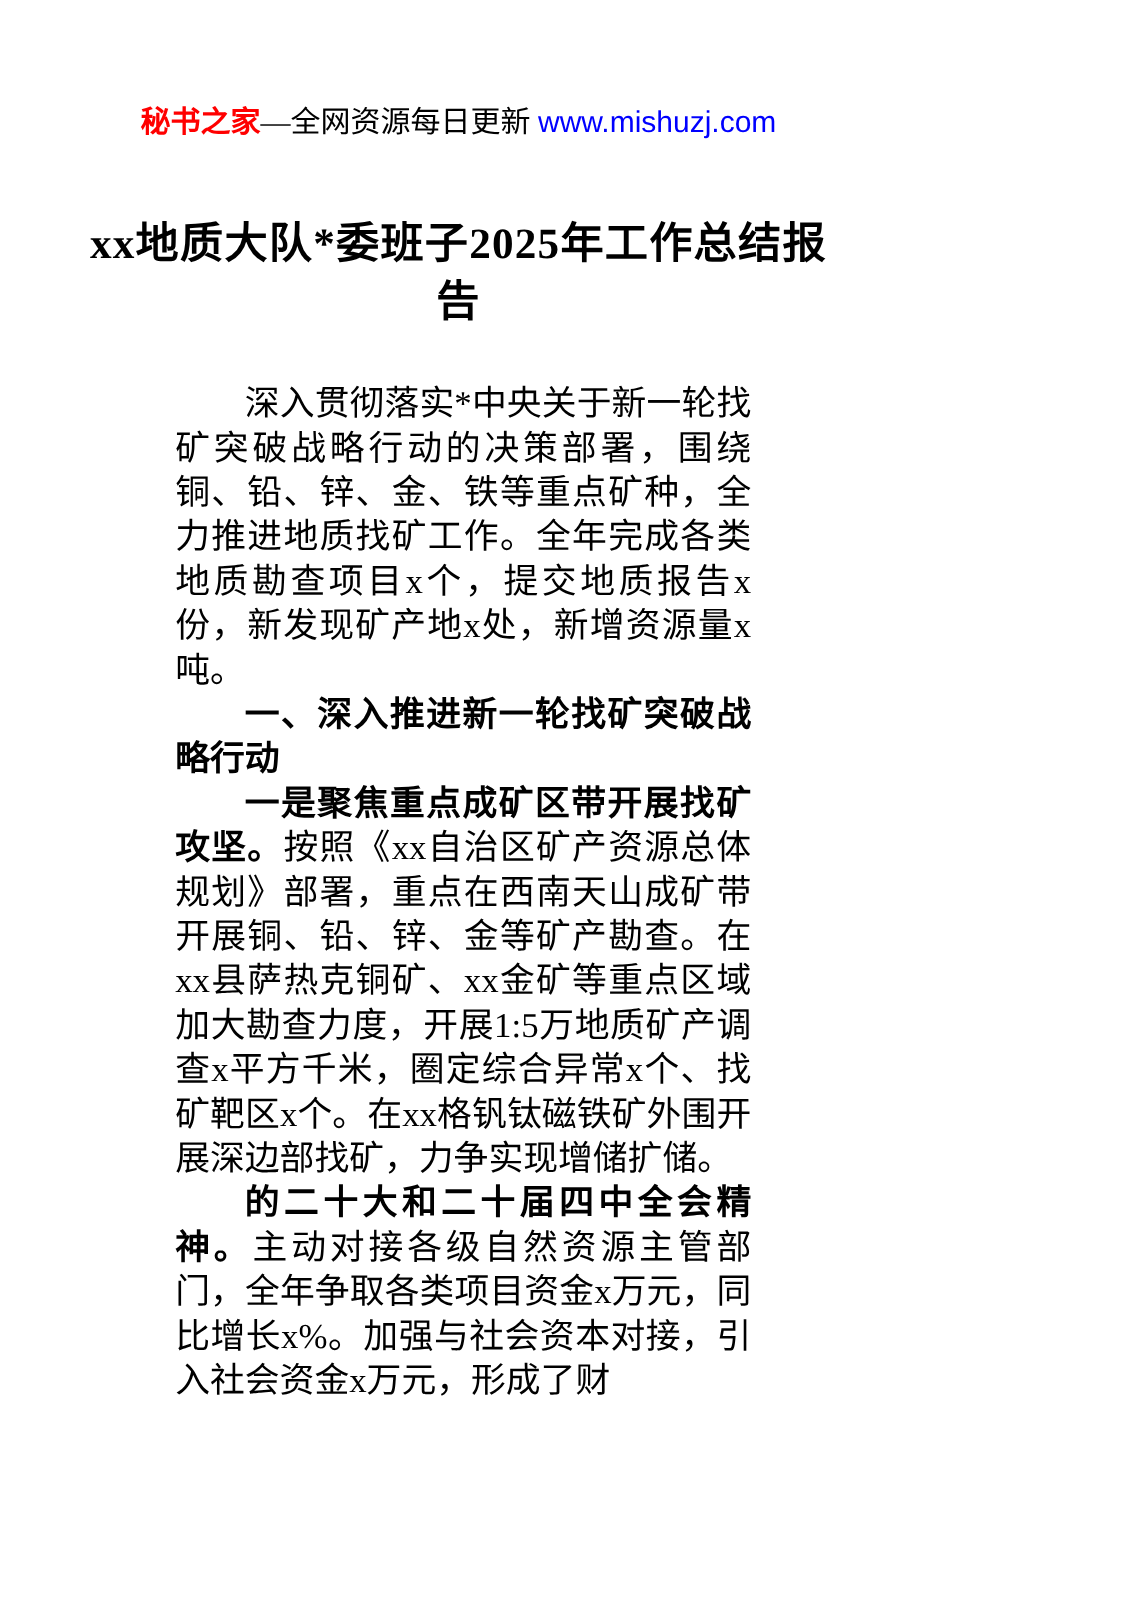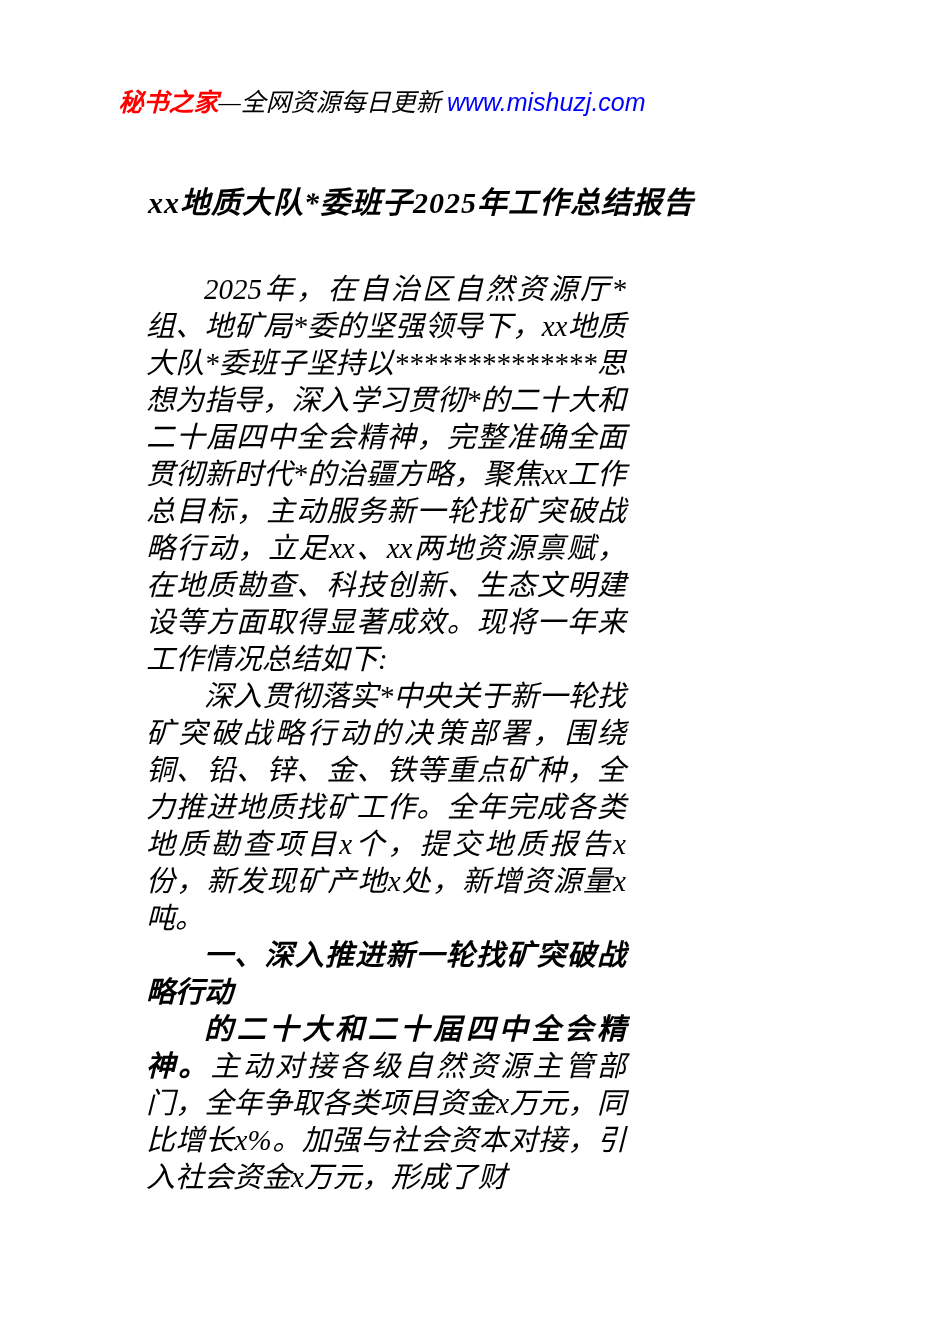--- a/index.html
+++ b/index.html
@@ -12,43 +12,42 @@
     background: #ffffff;
     color: #000000;
     font-family: "Liberation Serif", "DejaVu Serif", serif;
     overflow: hidden;
   }
   .page {
     position: relative;
     width: 764px;
     height: 1344px;
     background: #ffffff;
-    font-style: italic;
   }
   .doc-header {
     padding-top: 86px;
     text-align: center;
     font-size: 25px;
     line-height: 32px;
     white-space: nowrap;
   }
   .doc-header .brand {
     font-family: "Liberation Sans", "DejaVu Sans", sans-serif;
     font-weight: bold;
   }
   .doc-header .tagline {
     color: #000000;
   }
   .doc-header .url {
     font-family: "Liberation Sans", "DejaVu Sans", sans-serif;
   }
   .doc-title {
     margin: 60px 70px 44px 70px;
-    text-align: right;
-    font-size: 30px;
+    text-align: center;
+    font-size: 36px;
     line-height: 48px;
     font-weight: bold;
     letter-spacing: 1px;
   }
   .doc-body {
     margin: 0 138px 0 146px;
     font-size: 29px;
     line-height: 37px;
     text-align: justify;
   }
@@ -71,19 +70,19 @@
 
 <div class="page">
 
   <div class="doc-header">
     <span class="brand" style="color: rgb(255, 0, 0);">秘书之家</span><span class="tagline" style="color: rgb(0, 0, 0);">—全网资源每日更新 </span><span class="url" style="color: rgb(0, 0, 255);">www.mishuzj.com</span>
   </div>
 
   <h1 class="doc-title">xx地质大队*委班子2025年工作总结报告</h1>
 
   <div class="doc-body" id="doc-body">
-      <p class="para body">2025年，在自治区自然资源厅*组、地矿局*委的坚强领导下，xx地质大队*委班子坚持以**************思想为指导，深入学习贯彻*的二十大和二十届四中全会精神，完整准确全面贯彻新时代*的治疆方略，聚焦xx工作总目标，主动服务新一轮找矿突破战略行动，立足xx、xx两地资源禀赋，在地质勘查、科技创新、生态文明建设等方面取得显著成效。现将一年来工作情况总结如下:</p>
       <p class="para body">深入贯彻落实*中央关于新一轮找矿突破战略行动的决策部署，围绕铜、铅、锌、金、铁等重点矿种，全力推进地质找矿工作。全年完成各类地质勘查项目x个，提交地质报告x份，新发现矿产地x处，新增资源量x吨。</p>
       <p class="para heading">一、深入推进新一轮找矿突破战略行动</p>
+      <p class="para lead"><span class="lead">一是聚焦重点成矿区带开展找矿攻坚。</span>按照《xx自治区矿产资源总体规划》部署，重点在西南天山成矿带开展铜、铅、锌、金等矿产勘查。在xx县萨热克铜矿、xx金矿等重点区域加大勘查力度，开展1:5万地质矿产调查x平方千米，圈定综合异常x个、找矿靶区x个。在xx格钒钛磁铁矿外围开展深边部找矿，力争实现增储扩储。</p>
       <p class="para lead"><span class="lead">的二十大和二十届四中全会精神。</span>主动对接各级自然资源主管部门，全年争取各类项目资金x万元，同比增长x%。加强与社会资本对接，引入社会资金x万元，形成了财</p>
     </div>
 
 </div>
 
 </body></html>

